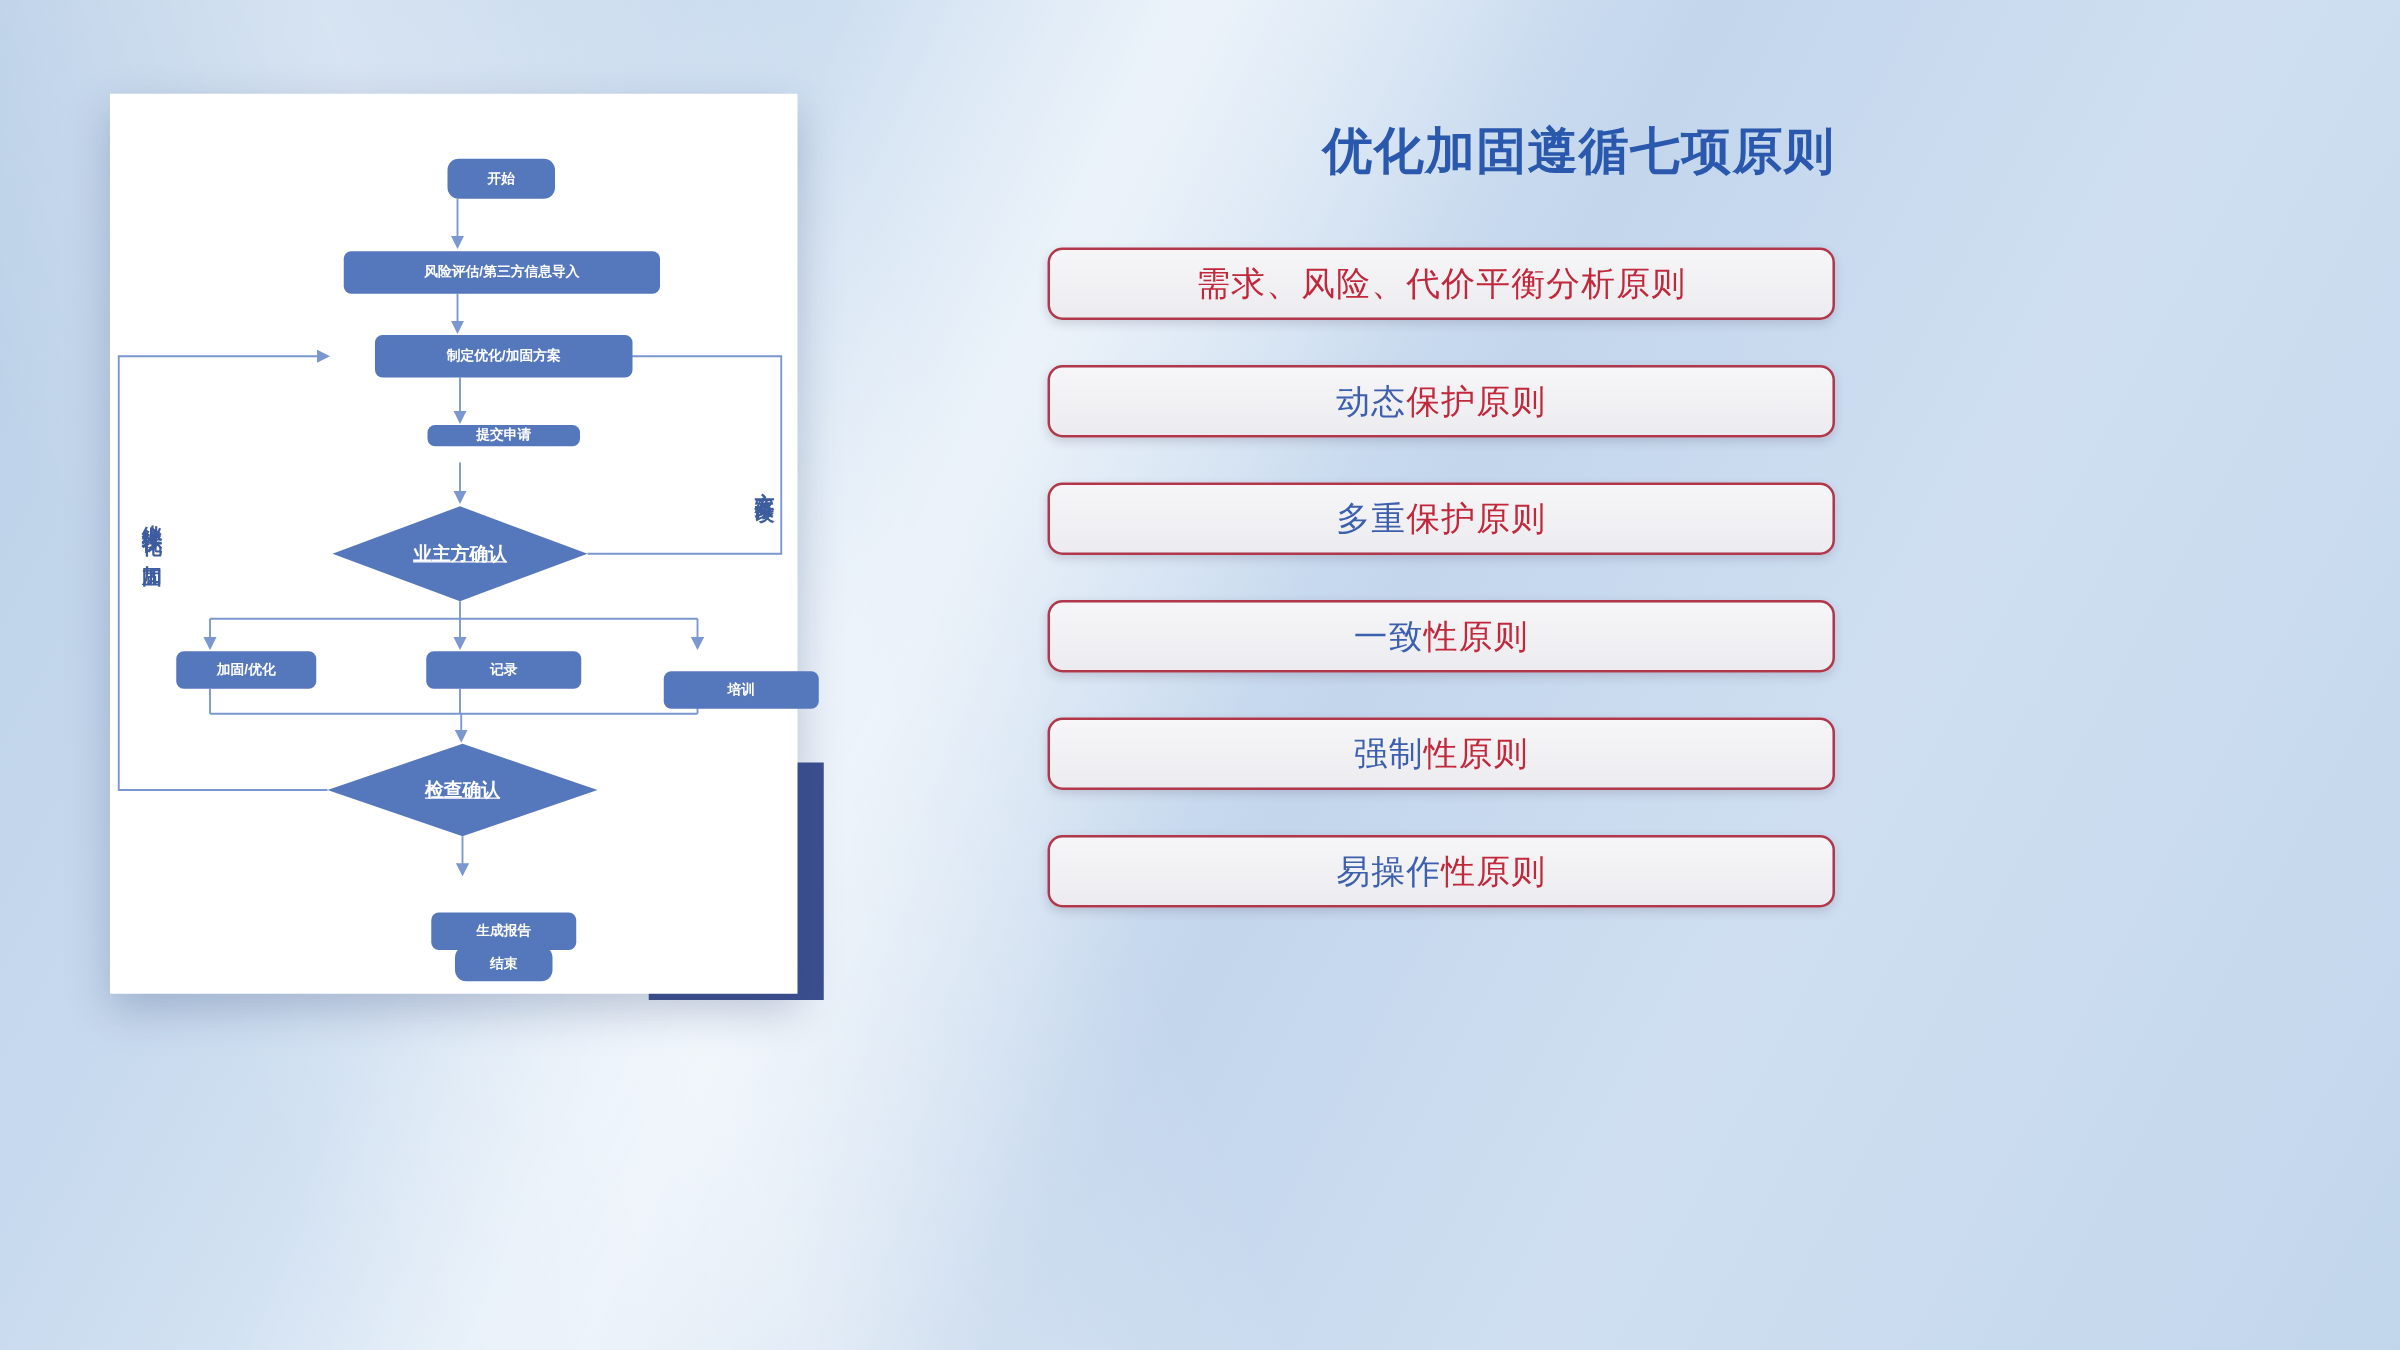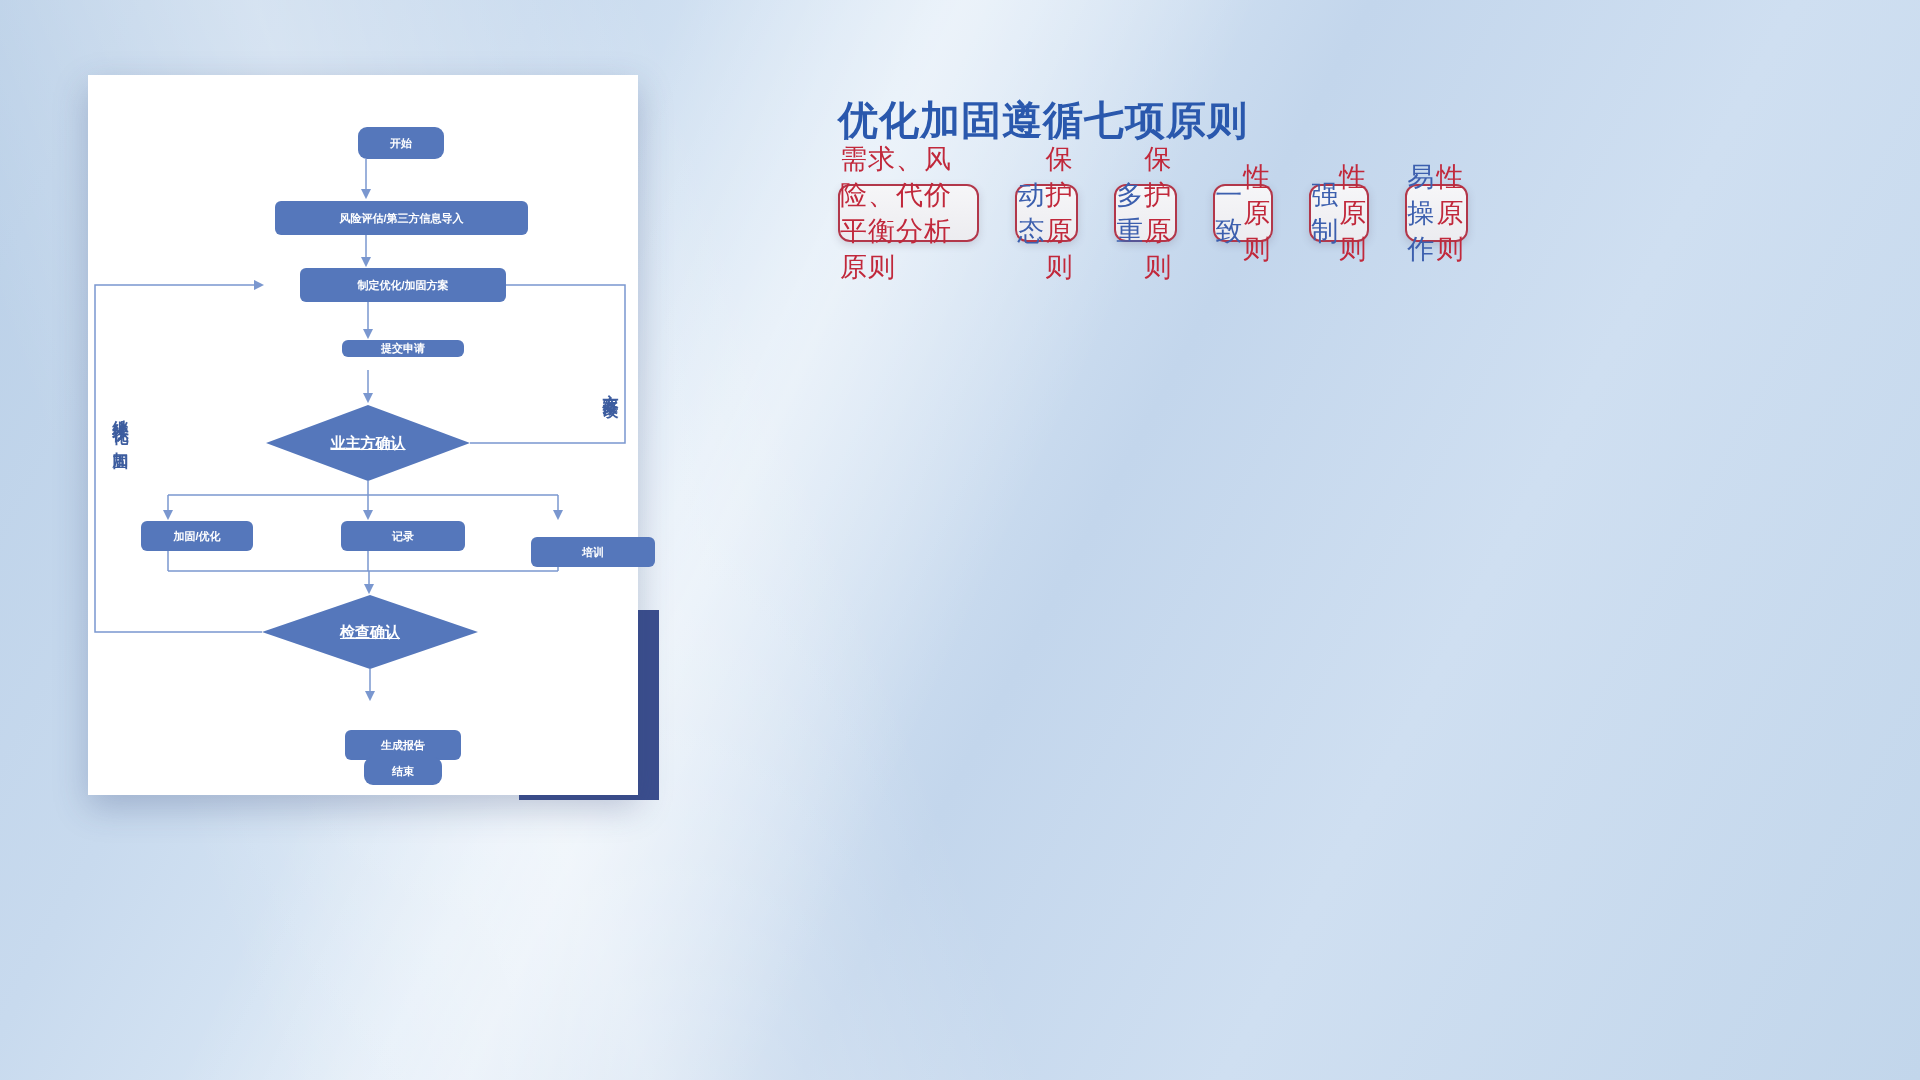--- a/index.html
+++ b/index.html
@@ -36,23 +36,23 @@
     border-radius:6px;text-align:center;line-height:1.1;margin-left:35px;}
   .node.pill{border-radius:9px;}
   .dtext{position:absolute;display:flex;align-items:center;justify-content:center;
     color:#ffffff;font-weight:bold;font-size:15px;background:transparent;text-decoration:underline;}
   .edge-label{position:absolute;writing-mode:vertical-rl;text-orientation:upright;
     color:#3d5d9f;font-weight:bold;font-size:16px;letter-spacing:3px;
     display:flex;align-items:center;justify-content:center;}
 
   
   .right-col{position:absolute;left:838px;top:0;width:630px;height:1080px;}
-  .panel-title{position:absolute;left:0;top:93px;width:630px;text-align:left;
+  .panel-title{position:absolute;left:0;top:93px;width:630px;text-align:right;
     font-size:40px;font-weight:bold;color:var(--accent-blue,#2a58ad);letter-spacing:1px;}
-  .cards{position:absolute;left:0;top:184px;width:630px;display:flex;flex-direction:row;gap:36px;}
+  .cards{position:absolute;left:0;top:198px;width:630px;display:flex;flex-direction:column;gap:36px;}
   .p-card{height:58px;border-radius:12px;border:2px solid var(--card-border,#b2374a);
     background:linear-gradient(180deg,#f6f6f8 0%,#ececf0 100%);
     display:flex;align-items:center;justify-content:center;
     box-shadow:0 3px 8px rgba(80,60,90,.18);
     font-size:27px;letter-spacing:1px;}
   .p-blue{color:var(--principle-blue,#3c5fae);}
   .p-red{color:var(--principle-red,#c1283b);}
 </style>
 </head>
 <body>

